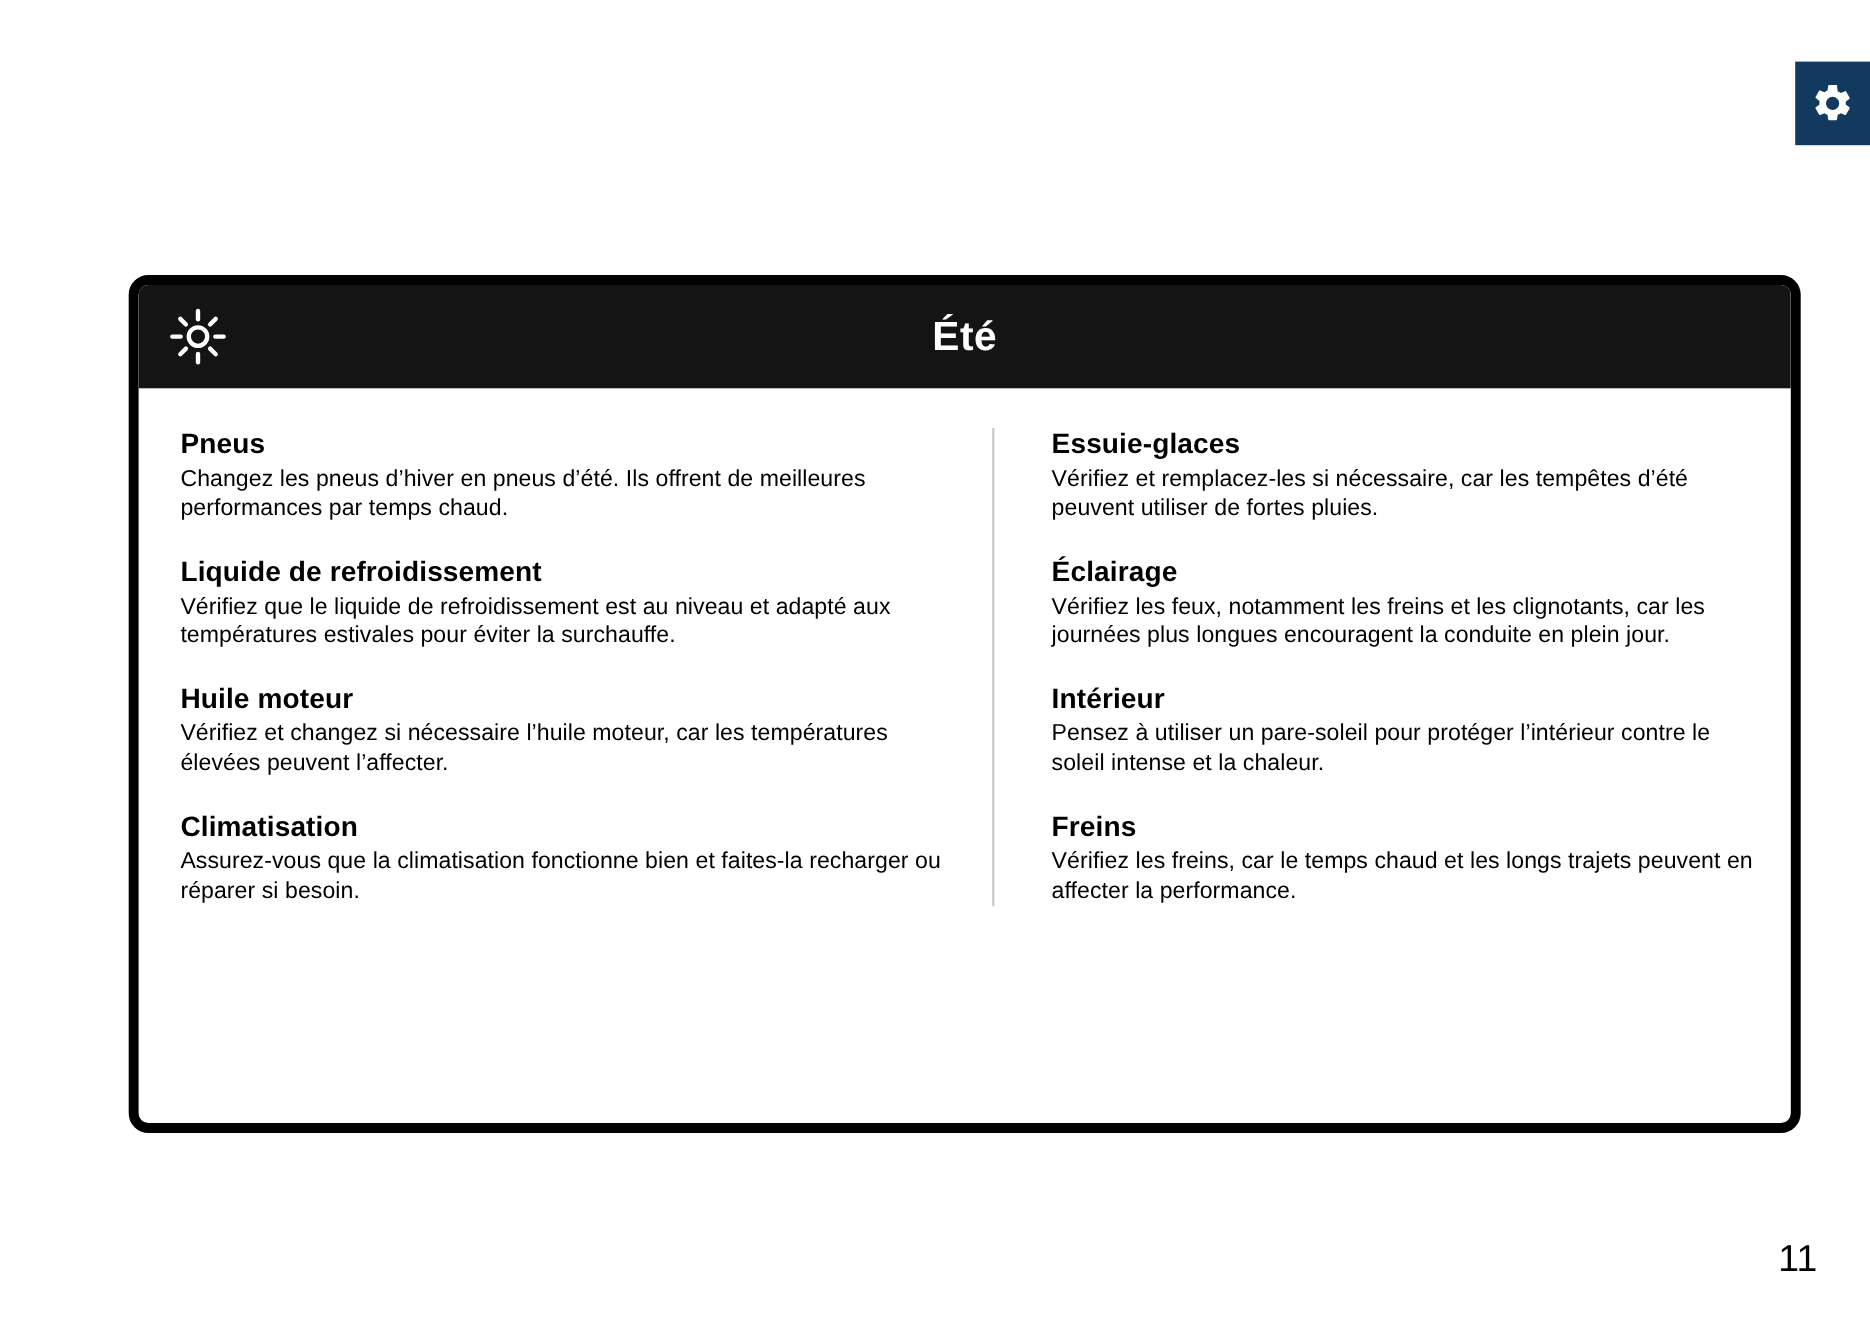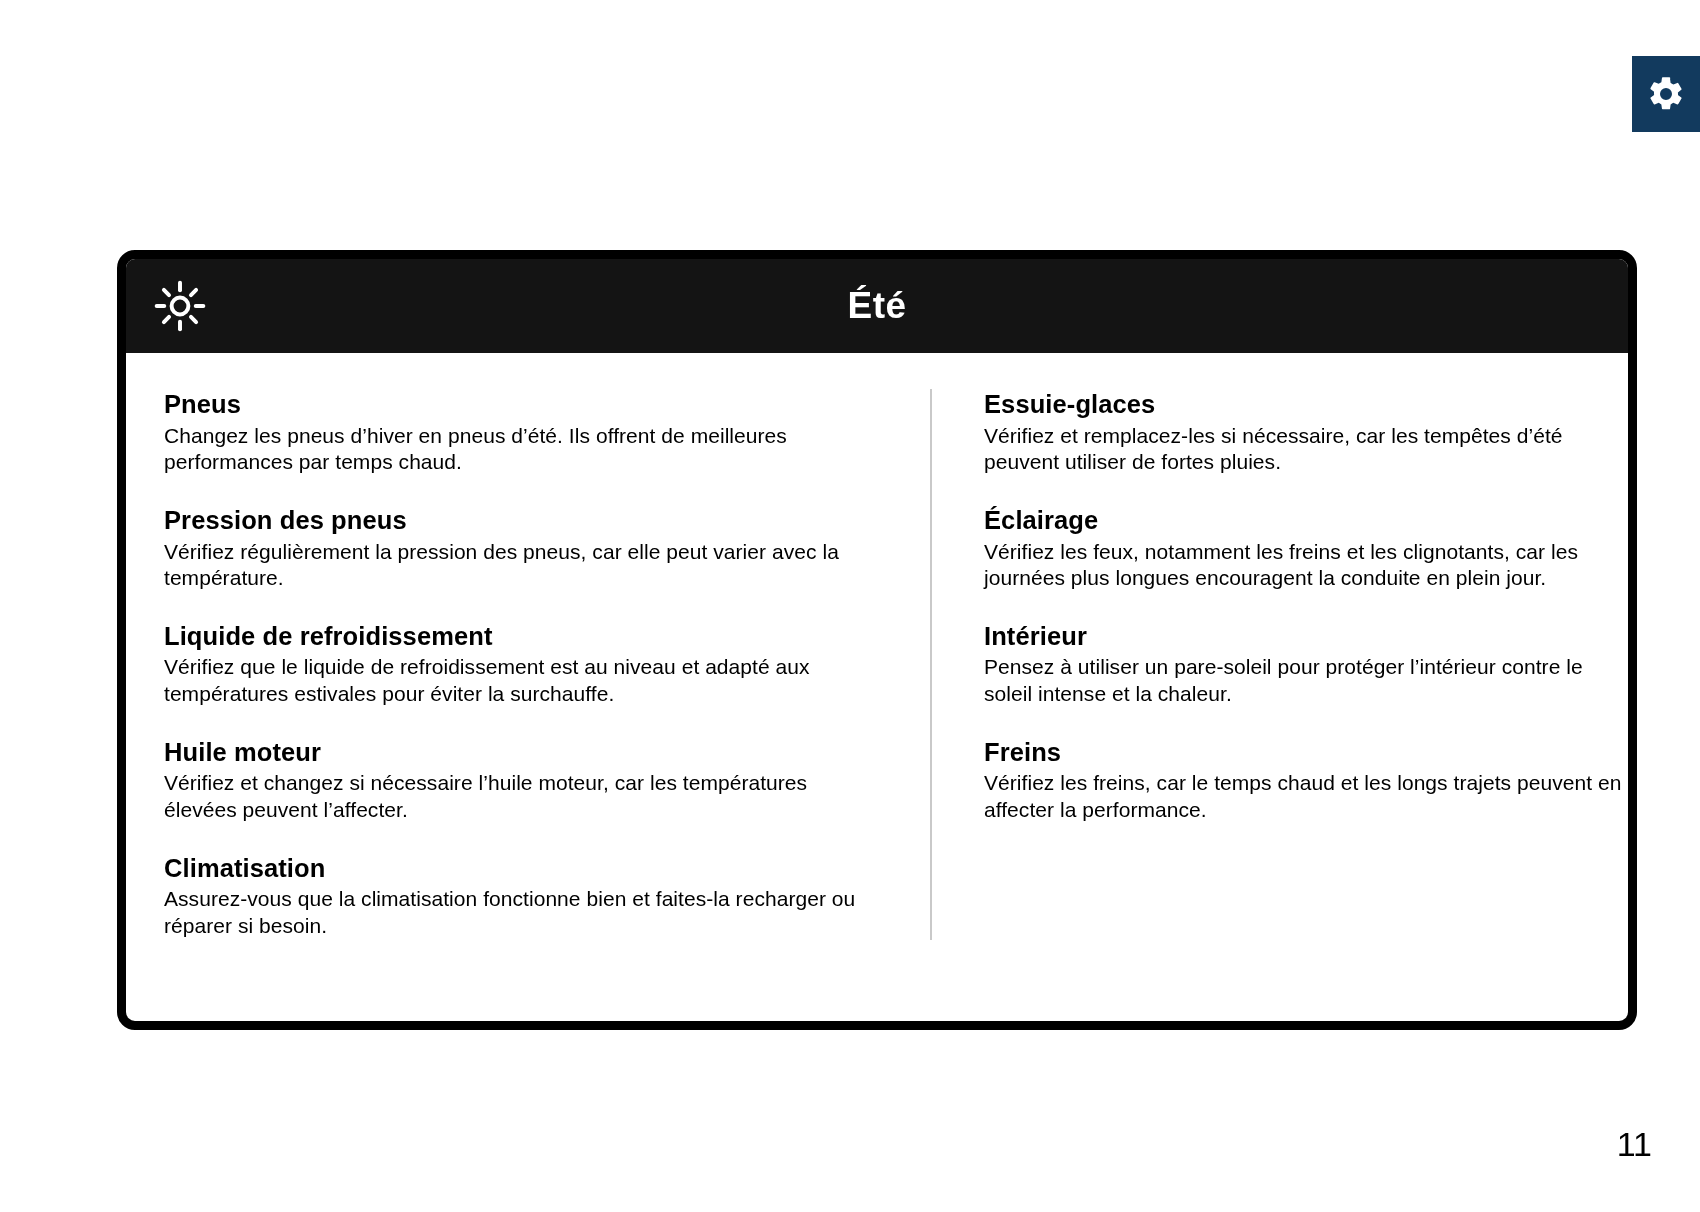--- a/index.html
+++ b/index.html
@@ -67,21 +67,21 @@
     color: #ffffff;
     font-size: 37px;
     font-weight: bold;
     letter-spacing: 0.5px;
   }
 
   .card-body {
     display: flex;
     padding: 36px 38px 20px 38px;
     box-sizing: border-box;
-    gap: 56px;
+    gap: 28px;
   }
   .col {
     flex: 0 0 auto;
     box-sizing: border-box;
   }
   .col-left { width: 710px; }
   .col-right {
     width: 700px;
     border-left: 2px solid #c9c9c9;
     padding-left: 52px;
@@ -142,24 +142,20 @@
     <div class="hdr-title">Été</div>
   </div>
 
   <div class="card-body">
     <div class="col col-left">
       <div class="entry">
         <h3>Pneus</h3>
         <p>Changez les pneus d’hiver en pneus d’été. Ils offrent de meilleures performances par temps chaud.</p>
       </div>
       <div class="entry">
-        <h3>Pression des pneus</h3>
-        <p>Vérifiez régulièrement la pression des pneus, car elle peut varier avec la température.</p>
-      </div>
-      <div class="entry">
         <h3>Liquide de refroidissement</h3>
         <p>Vérifiez que le liquide de refroidissement est au niveau et adapté aux températures estivales pour éviter la surchauffe.</p>
       </div>
       <div class="entry">
         <h3>Huile moteur</h3>
         <p>Vérifiez et changez si nécessaire l’huile moteur, car les températures élevées peuvent l’affecter.</p>
       </div>
       <div class="entry">
         <h3>Climatisation</h3>
         <p>Assurez-vous que la climatisation fonctionne bien et faites-la recharger ou réparer si besoin.</p>

